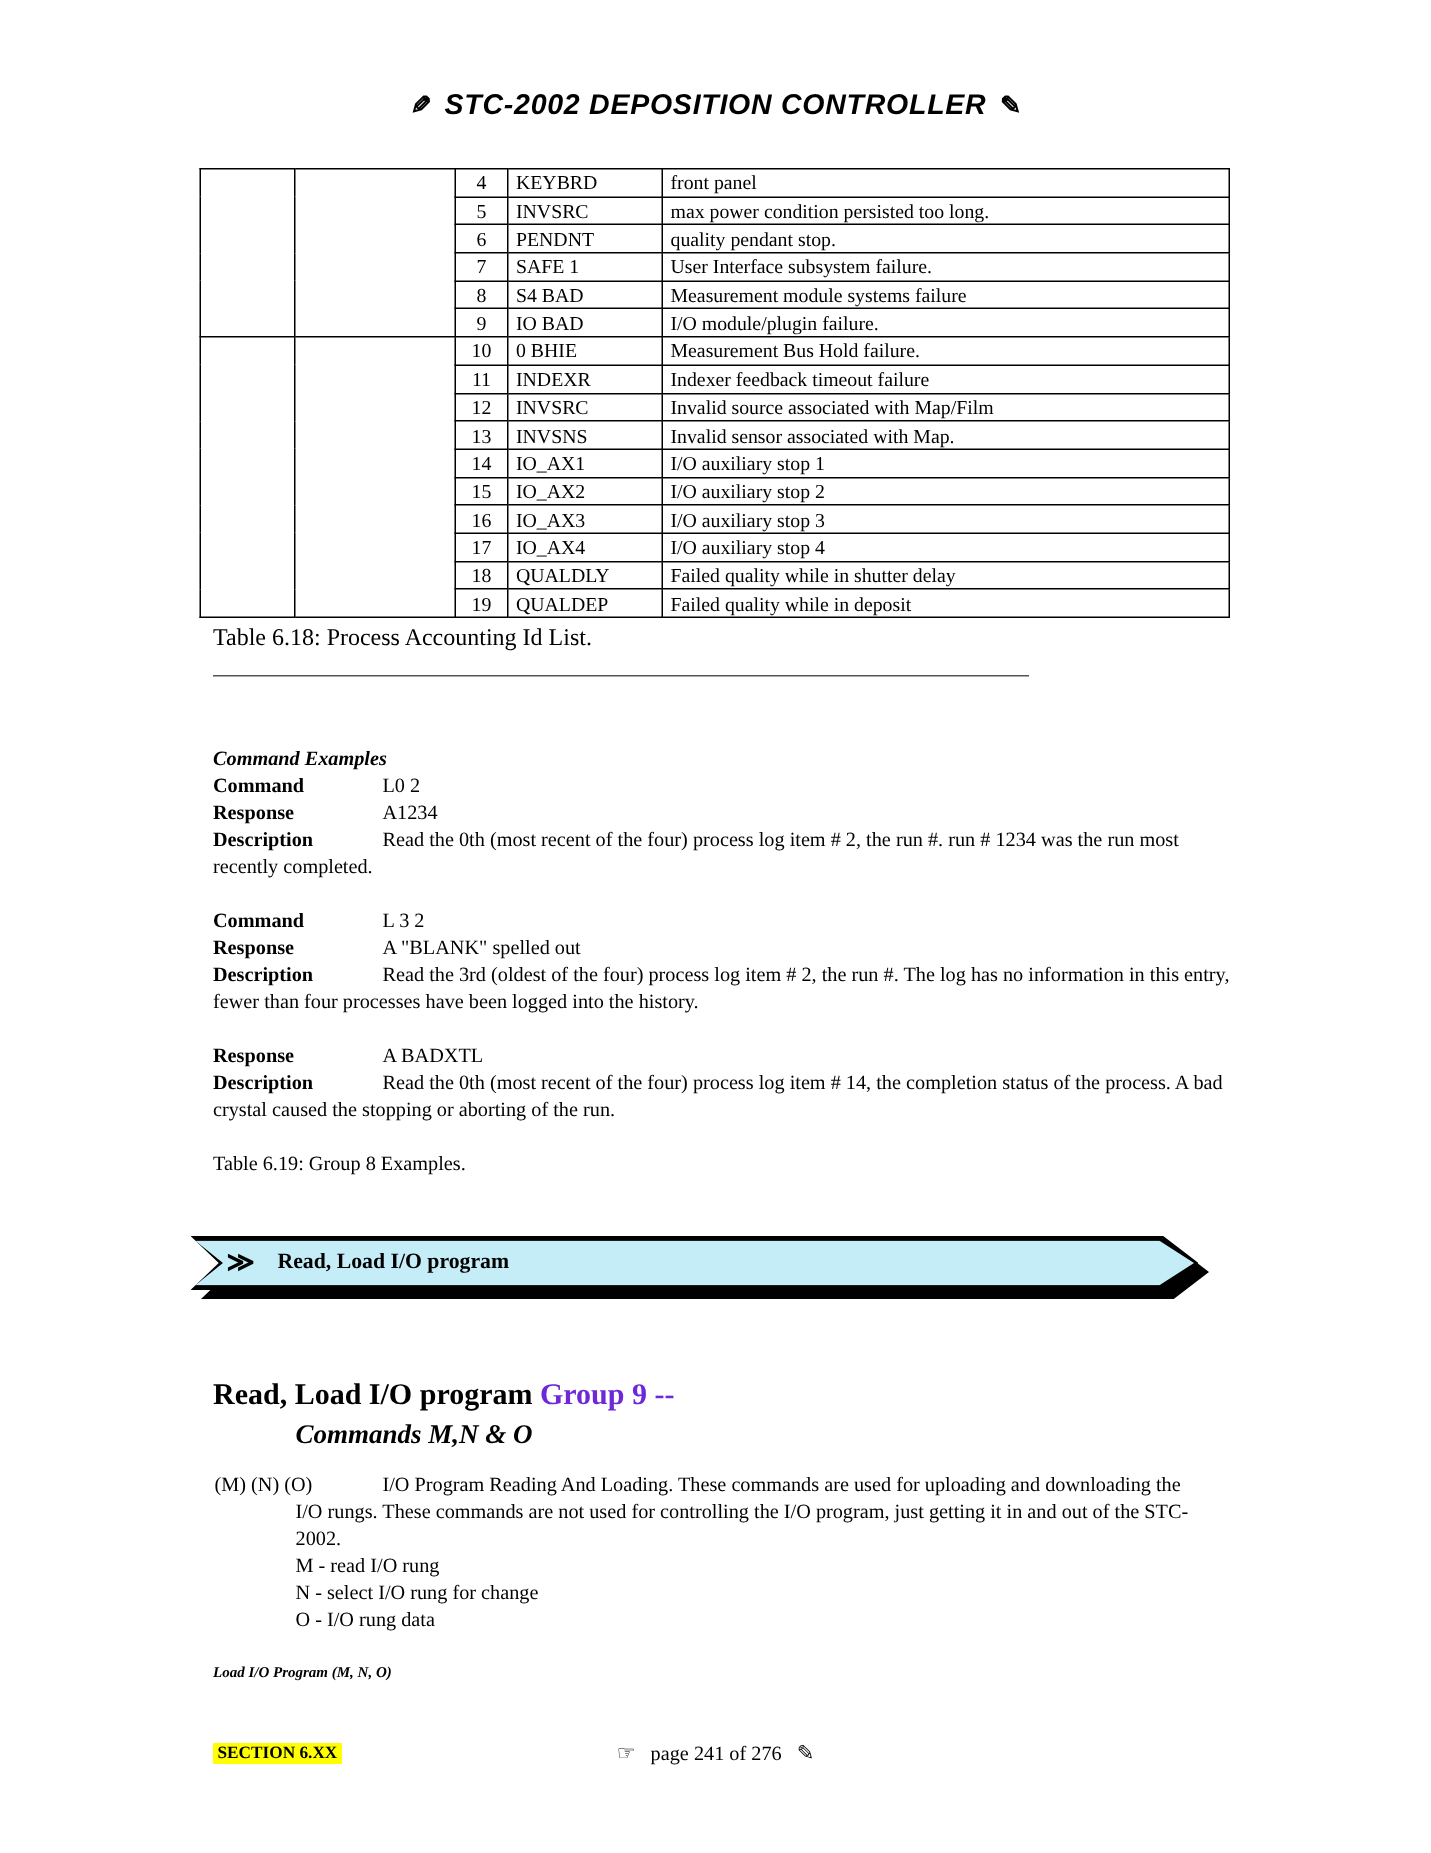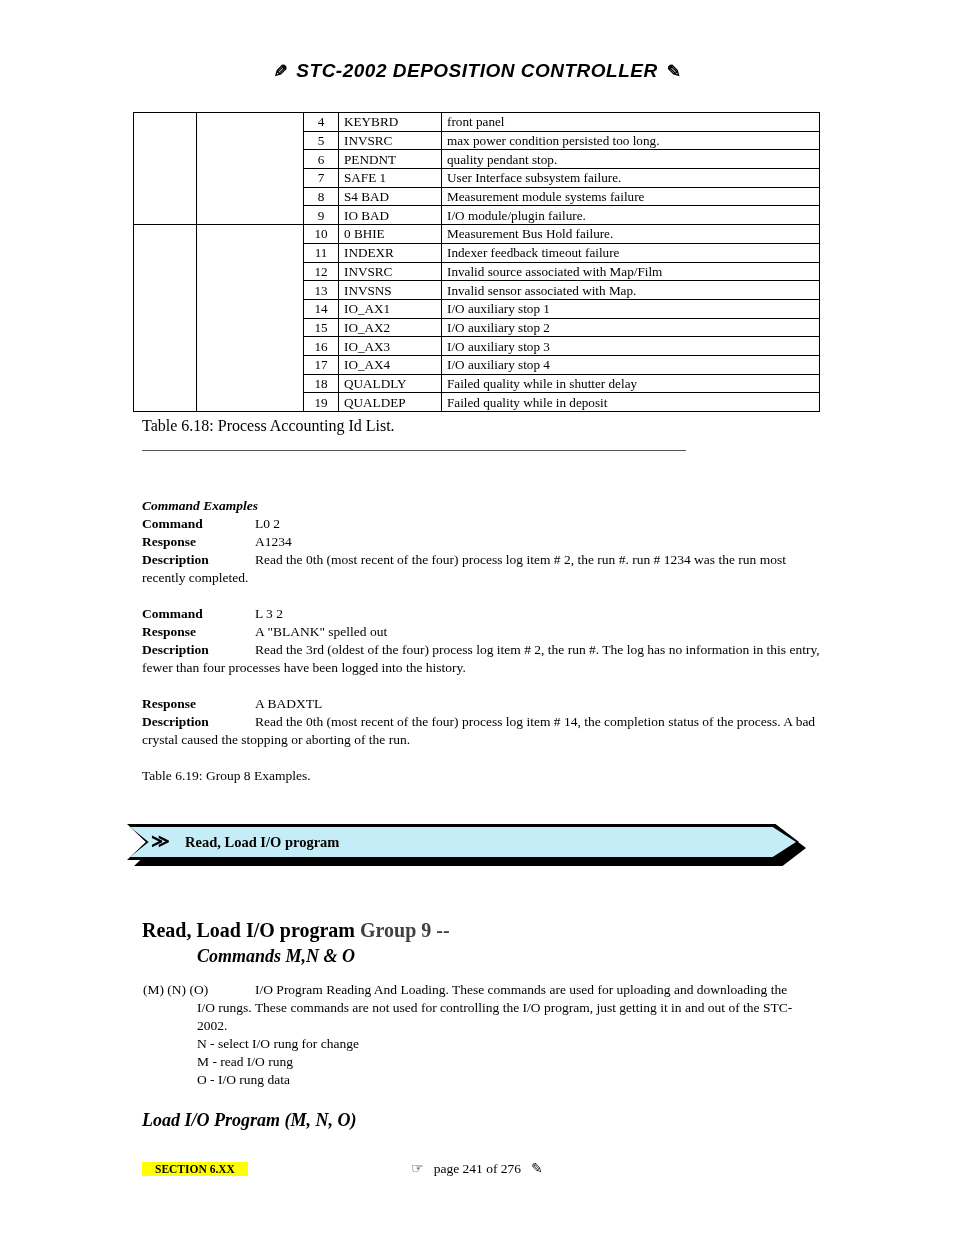--- a/index.html
+++ b/index.html
@@ -41,32 +41,32 @@
   }
   .banner-shadow{left:7px;top:6px;width:672px;height:36px;background:#000;}
   .banner-body{left:0;top:0;width:672px;height:36px;background:#000;}
   .banner-fill{left:3px;top:3px;width:666px;height:30px;background:#c5edf7;}
   .banner-chevron{position:absolute;left:24px;top:17px;transform:translateY(-50%);
     font-weight:bold;font-size:18px;line-height:1;}
   .banner-label{position:absolute;left:58px;top:18px;transform:translateY(-50%);
     font-weight:bold;font-size:14.5px;}
   
   .section-heading{margin:49px 0 0 142px;font-size:20px;font-weight:bold;line-height:26px;}
-  .section-heading .accent{color:#404040;}
+  .section-heading .accent{color:#6d28d9;}
   .section-subtitle{margin:1px 0 0 197px;font-size:18px;font-weight:bold;line-height:24px;font-style:italic;}
   .intro{position:relative;margin:13px 0 0 142px;width:660px;padding-left:55px;
     box-sizing:border-box;font-size:13.5px;line-height:18px;}
   .intro-label{position:absolute;left:1px;top:0;}
   .intro-text{text-indent:58px;}
   .mno-list{margin:0 0 0 197px;font-size:13.5px;line-height:18px;}
-  .load-heading{margin:21px 0 0 142px;font-weight:bold;font-style:italic;font-size:18px;}
+  .load-heading{margin:21px 0 0 142px;font-weight:bold;font-style:italic;font-size:10px;}
   
   .footer{position:absolute;left:0;top:1160px;width:954px;font-size:13.5px;}
   .section-label{position:absolute;left:142px;top:2px;background:#ffff00;
-    font-weight:bold;font-size:11.5px;padding:1px 13px;}
+    font-weight:bold;font-size:11.5px;padding:1px 3px;}
   .page-info{text-align:center;}
   .page-info .ficon{font-size:14px;margin:0 10px;}
 </style>
 </head>
 <body>
 
 <div class="page">
 
   <div class="doc-header">
     <span class="pen left">✎</span><span>STC-2002  DEPOSITION CONTROLLER</span><span class="pen">✎</span>
@@ -220,23 +220,23 @@
   </div>
   <div class="section-subtitle">Commands M,N &amp; O</div>
 
   <div class="intro">
     <span class="intro-label">(M) (N) (O)</span>
     <div class="intro-text">I/O Program Reading And Loading.  These commands are used for uploading and downloading the I/O rungs.  These commands are not used for controlling the I/O program, just getting it in and out of the STC-2002.</div>
   </div>
 
   <div class="mno-list">
 
+      <div class="mno-item">M - read I/O rung</div>
+
       <div class="mno-item">N - select I/O rung for change</div>
-
-      <div class="mno-item">M - read I/O rung</div>
 
       <div class="mno-item">O - I/O rung data</div>
     </div>
 
   <div class="load-heading">Load I/O Program (M, N, O)</div>
 
   <div class="footer">
     <span class="section-label">SECTION 6.XX</span>
     <div class="page-info">
       <span class="ficon">☞</span><span>page 241 of 276</span><span class="ficon">✎</span>

